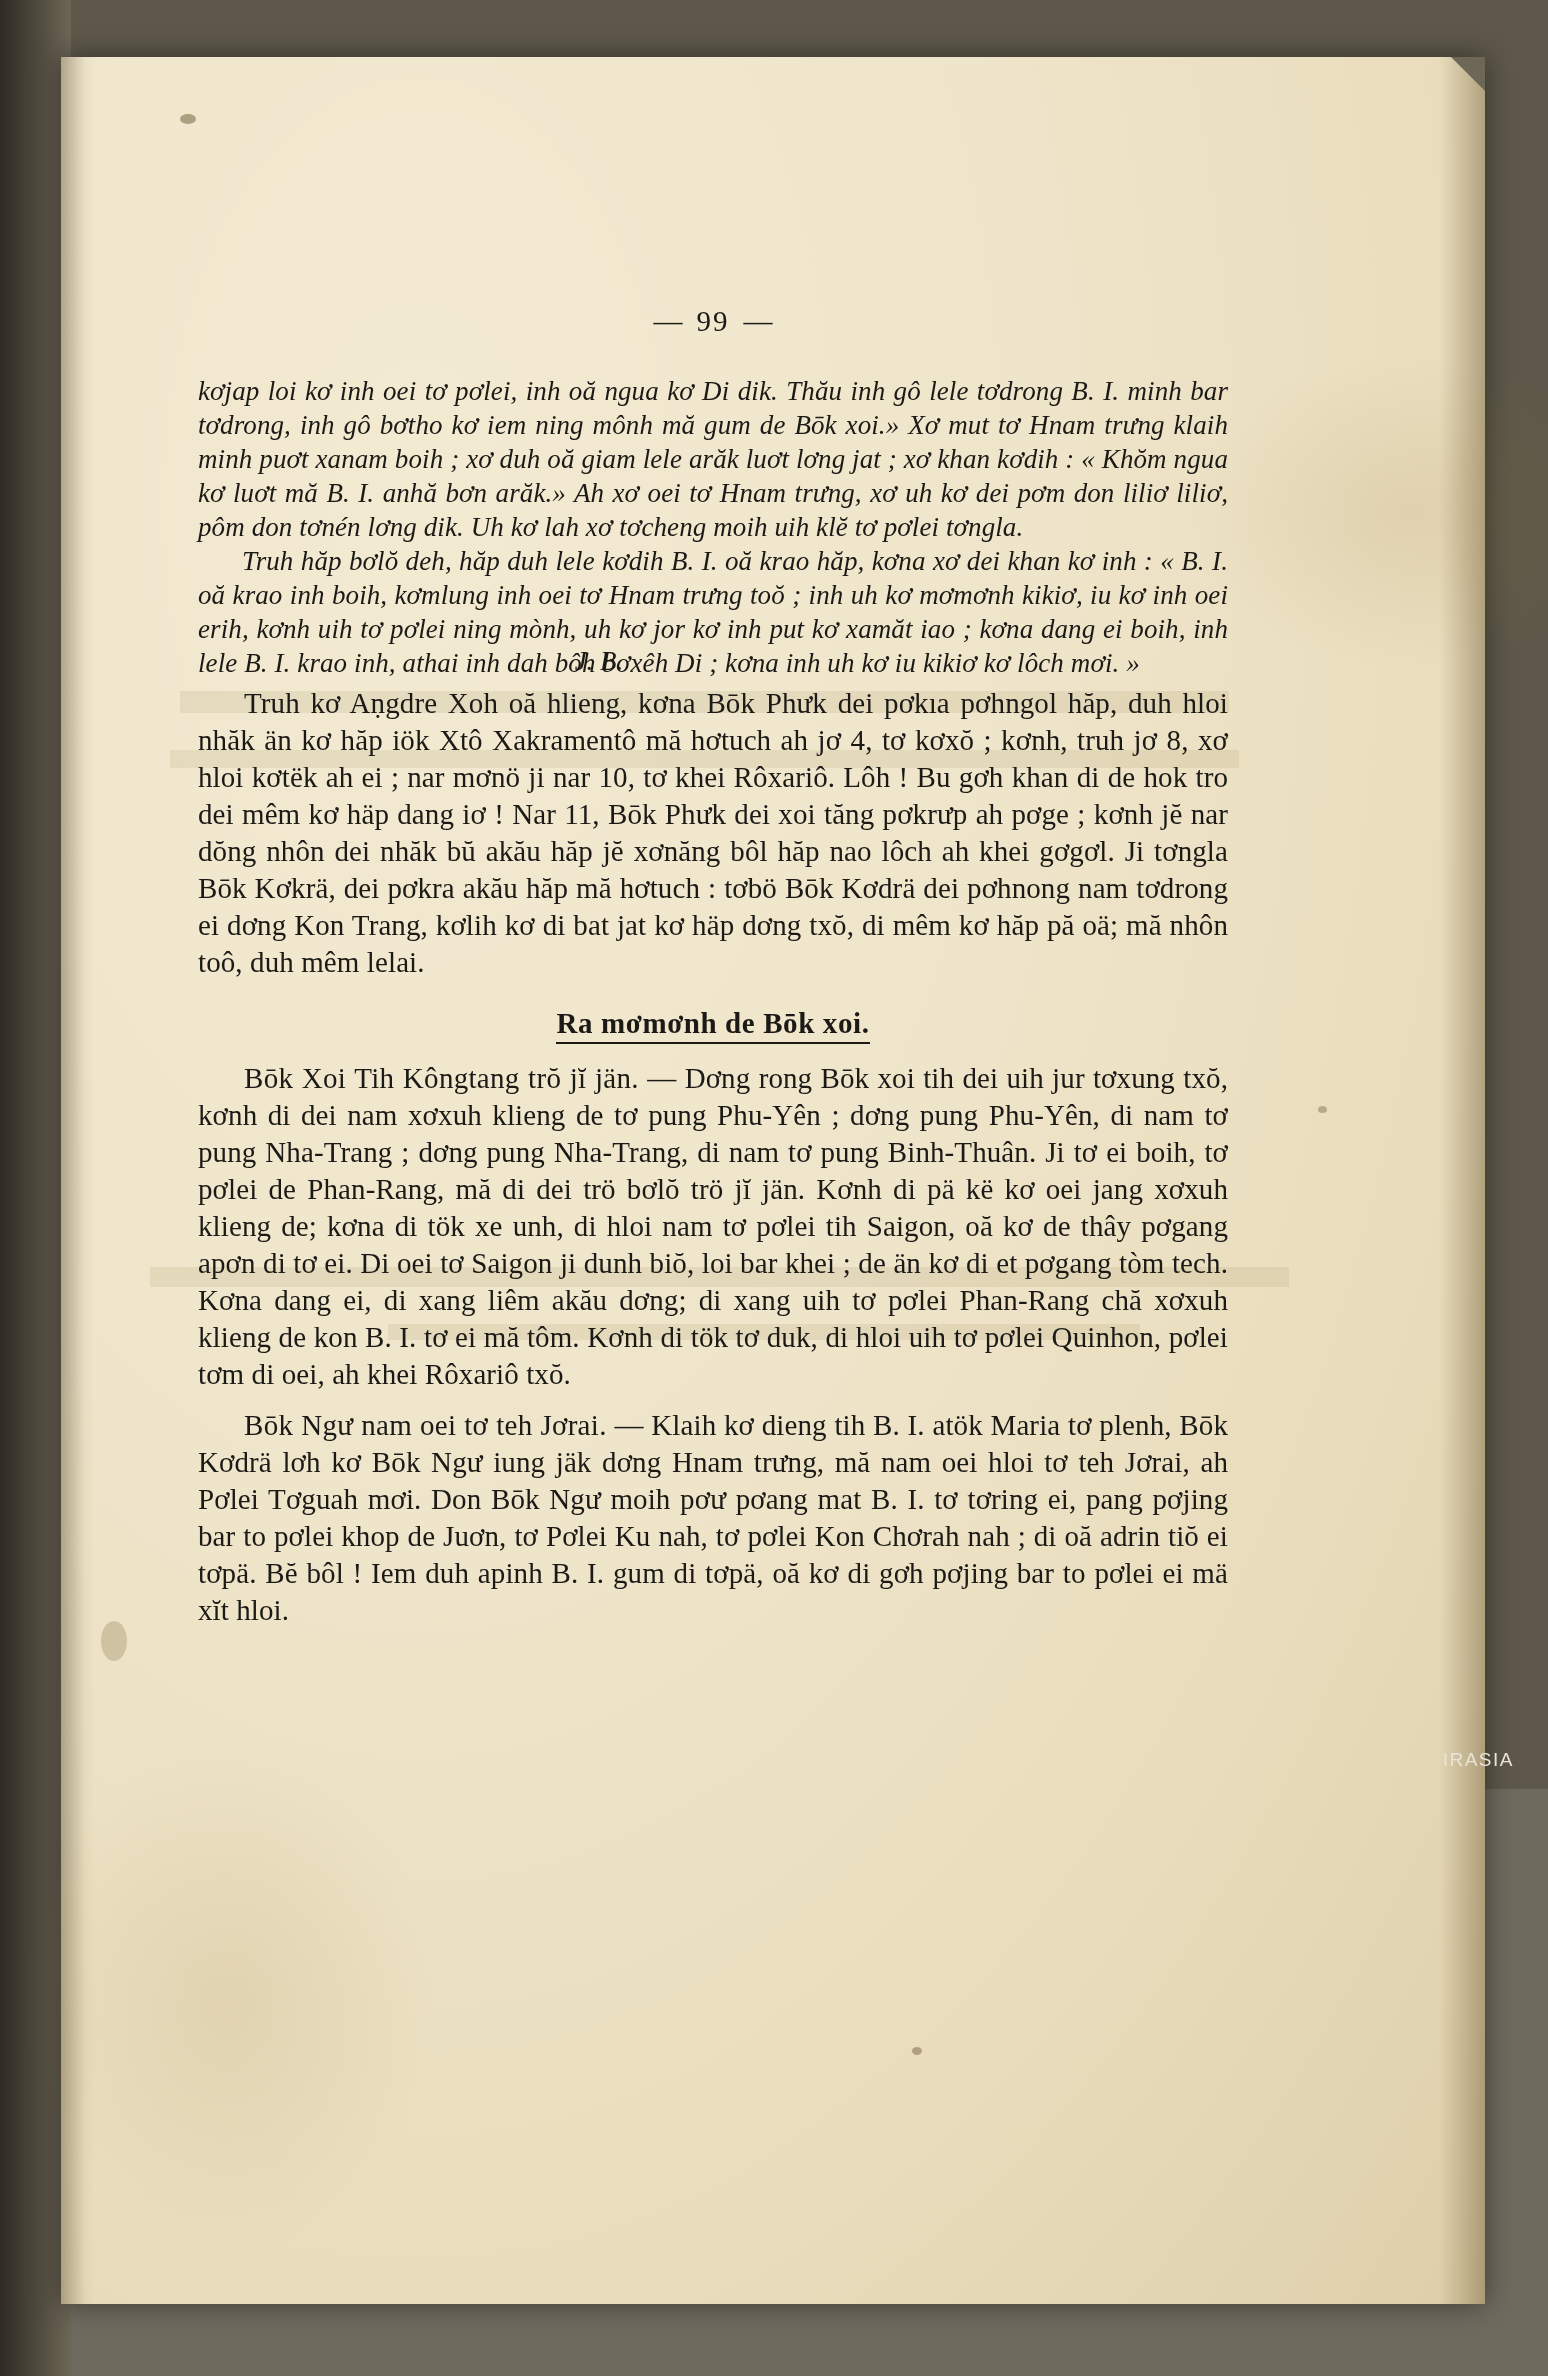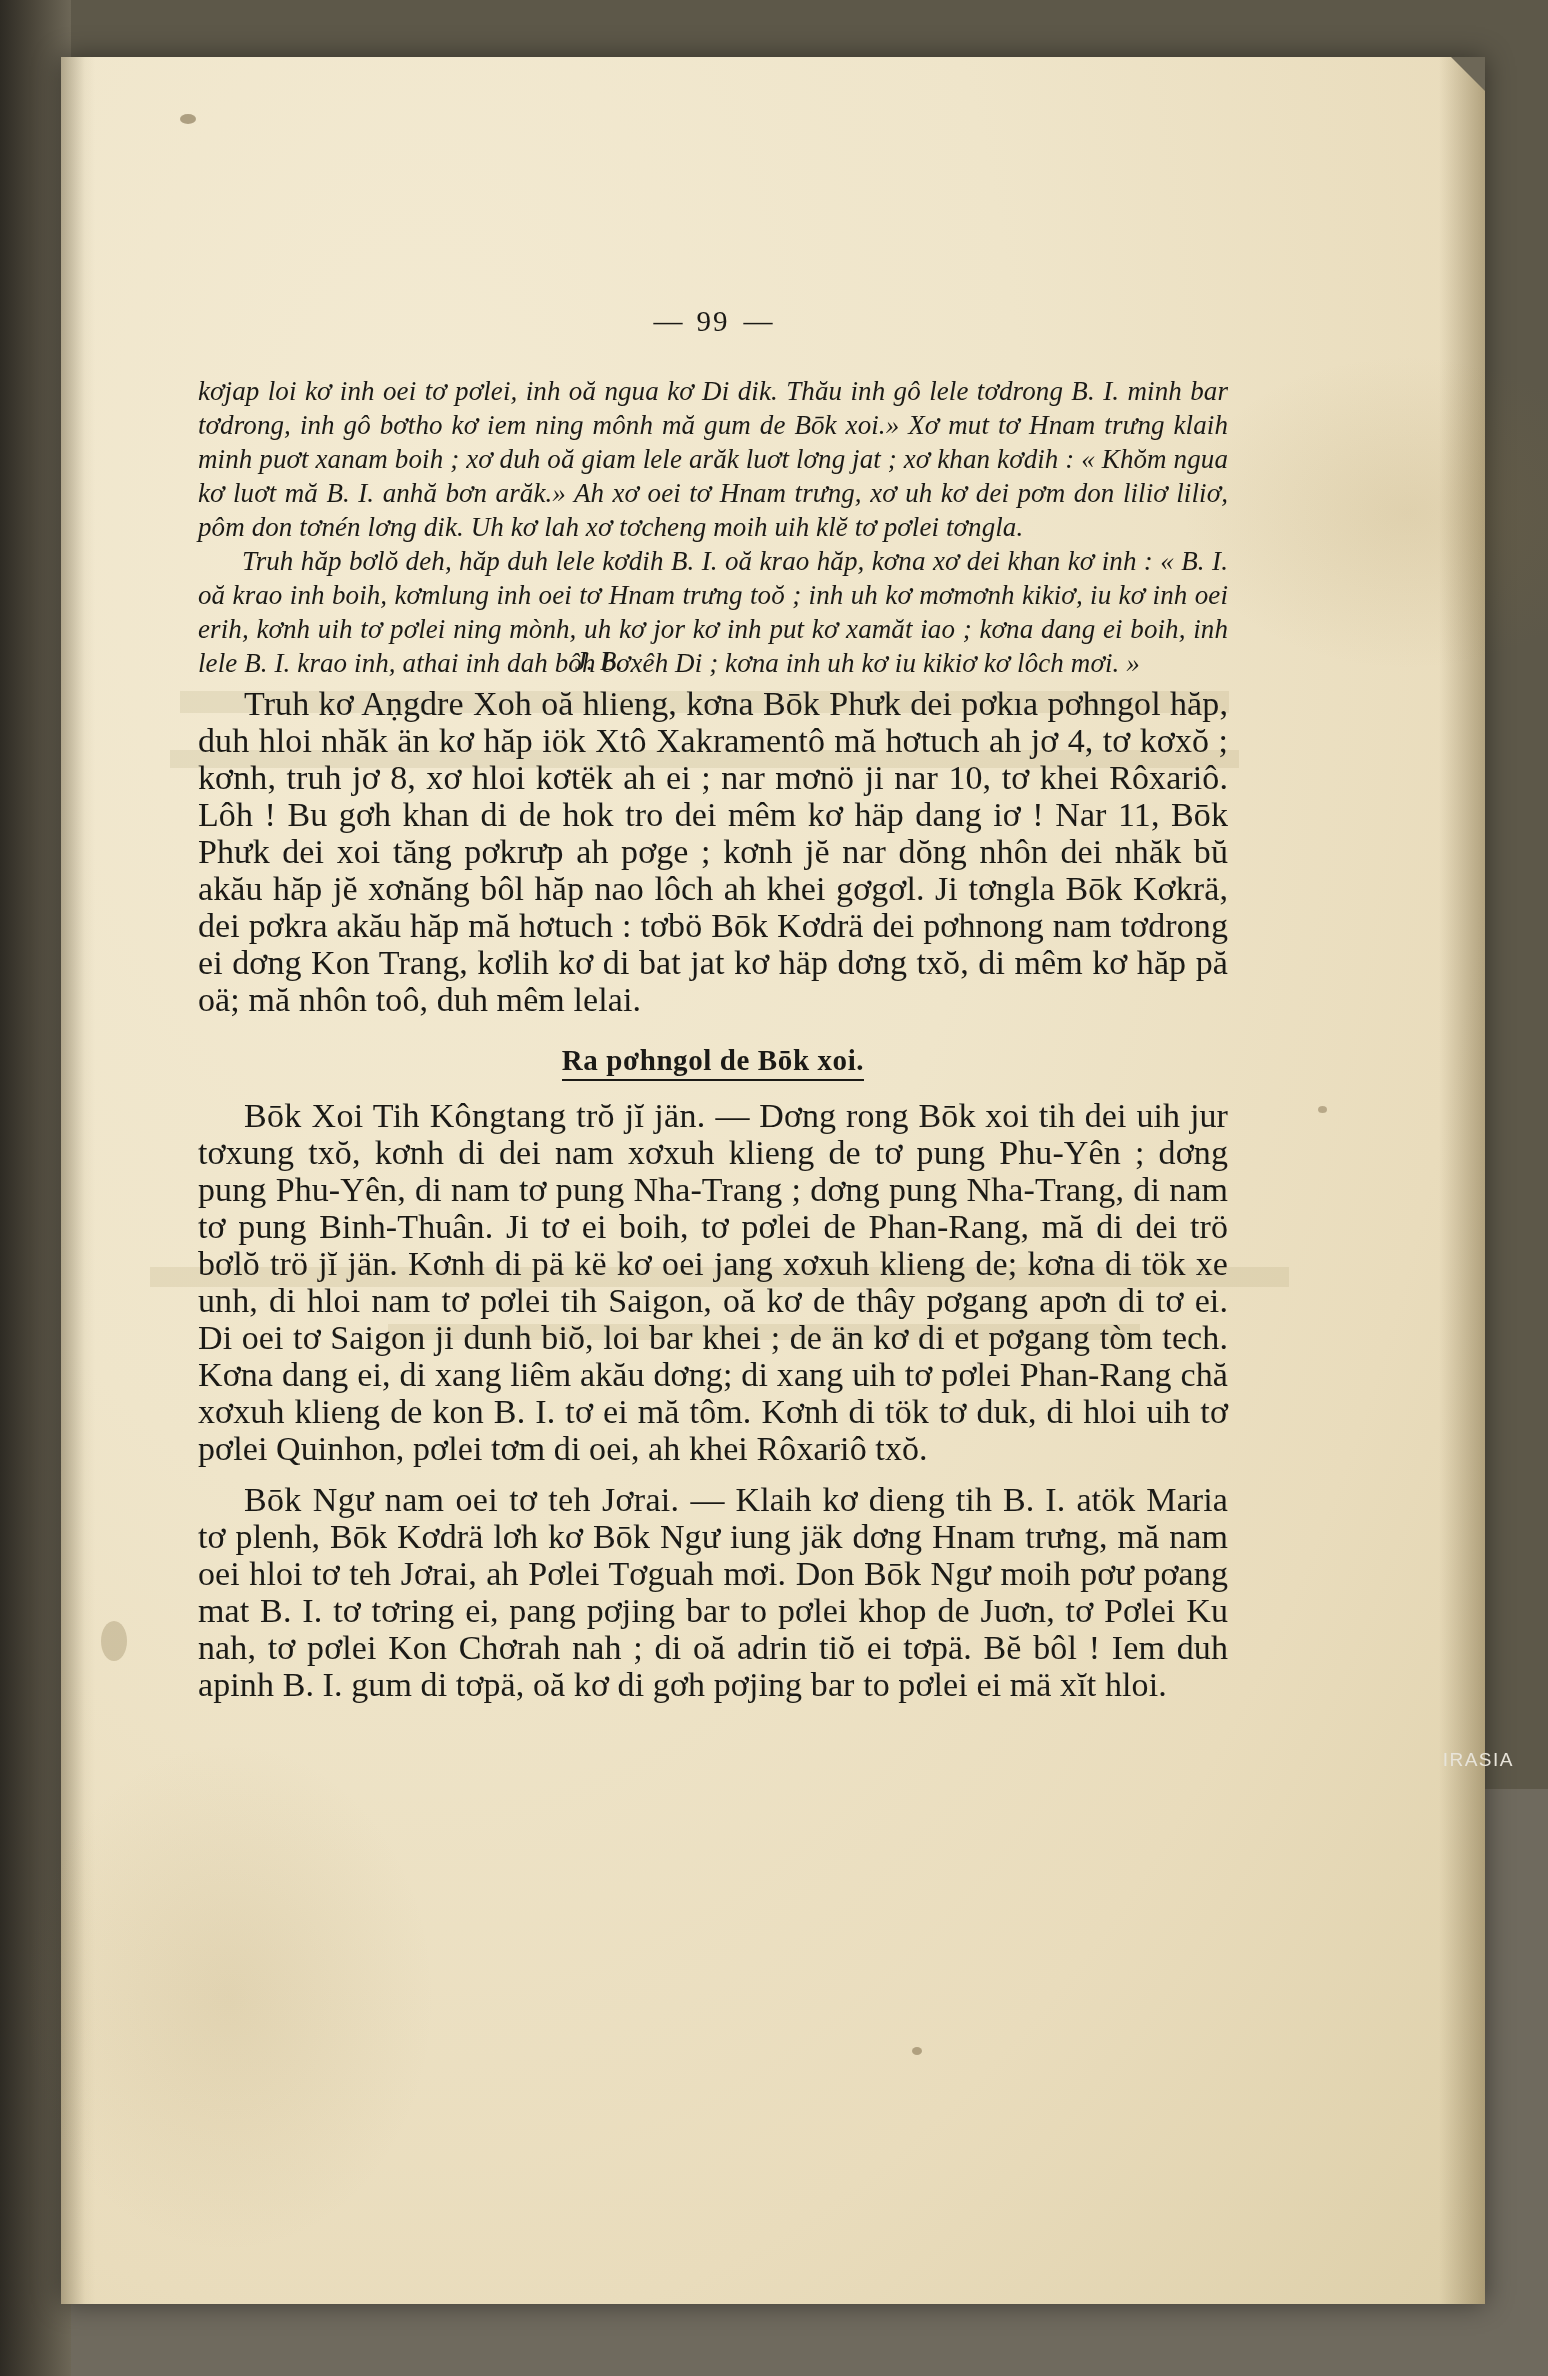--- a/index.html
+++ b/index.html
@@ -100,21 +100,21 @@
   .sig {
     font-style: italic;
     text-align: center;
     font-size: 27px;
     margin-top: -34px;
     margin-bottom: 0;
     padding-right: 228px;
   }
 
   .body-block {
-    font-size: 34px;
+    font-size: 29px;
     line-height: 37px;
     text-align: justify;
     margin-top: 8px;
     letter-spacing: 0.1px;
   }
   .body-block p { margin: 0; }
   .body-block p.ind { text-indent: 46px; }
 
   .section-head {
     text-align: center;
@@ -184,21 +184,21 @@
         <p>kơjap loi kơ inh oei tơ pơlei, inh oă ngua kơ Di dik. Thău inh gô lele tơdrong B. I. minh bar tơdrong, inh gô bơtho kơ iem ning mônh mă gum de Bōk xoi.» Xơ mut tơ Hnam trưng klaih minh puơt xanam boih ; xơ duh oă giam lele arăk luơt lơng jat ; xơ khan kơdih : « Khŏm ngua kơ luơt mă B. I. anhă bơn arăk.» Ah xơ oei tơ Hnam trưng, xơ uh kơ dei pơm don liliơ liliơ, pôm don tơnén lơng dik. Uh kơ lah xơ tơcheng moih uih klĕ tơ pơlei tơngla.</p>
         <p class="ind">Truh hăp bơlŏ deh, hăp duh lele kơdih B. I. oă krao hăp, kơna xơ dei khan kơ inh : « B. I. oă krao inh boih, kơmlung inh oei tơ Hnam trưng toŏ ; inh uh kơ mơmơnh kikiơ, iu kơ inh oei erih, kơnh uih tơ pơlei ning mònh, uh kơ jor kơ inh put kơ xamăt iao ; kơna dang ei boih, inh lele B. I. krao inh, athai inh dah bôh bơxêh Di ; kơna inh uh kơ iu kikiơ kơ lôch mơi. »</p>
       </div>
       <p class="sig">J. B.</p>
 
       <div class="body-block">
         <p class="ind">Truh kơ Aṇgdre Xoh oă hlieng, kơna Bōk Phưk dei pơkıa pơhngol hăp, duh hloi nhăk än kơ hăp iök Xtô Xakramentô mă hơtuch ah jơ 4, tơ kơxŏ ; kơnh, truh jơ 8, xơ hloi kơtëk ah ei ; nar mơnö ji nar 10, tơ khei Rôxariô. Lôh ! Bu gơh khan di de hok tro dei mêm kơ häp dang iơ ! Nar 11, Bōk Phưk dei xoi tăng pơkrưp ah pơge ; kơnh jĕ nar dŏng nhôn dei nhăk bŭ akău hăp jĕ xơnăng bôl hăp nao lôch ah khei gơgơl. Ji tơngla Bōk Kơkrä, dei pơkra akău hăp mă hơtuch : tơbö Bōk Kơdrä dei pơhnong nam tơdrong ei dơng Kon Trang, kơlih kơ di bat jat kơ häp dơng txŏ, di mêm kơ hăp pă oä; mă nhôn toô, duh mêm lelai.</p>
       </div>
 
       <div class="section-head">
-        <span class="rule">Ra pơhngol de Bōk xoi.</span>
+        <span class="rule">Ra mơmơnh de Bōk xoi.</span>
       </div>
 
       <div class="body-block para">
         <p class="ind"><span class="leadin">Bōk Xoi Tih Kôngtang trŏ jĭ jän.</span> <span>—</span> <span>Dơng rong Bōk xoi tih dei uih jur tơxung txŏ, kơnh di dei nam xơxuh klieng de tơ pung Phu-Yên ; dơng pung Phu-Yên, di nam tơ pung Nha-Trang ; dơng pung Nha-Trang, di nam tơ pung Binh-Thuân. Ji tơ ei boih, tơ pơlei de Phan-Rang, mă di dei trö bơlŏ trö jĭ jän. Kơnh di pä kë kơ oei jang xơxuh klieng de; kơna di tök xe unh, di hloi nam tơ pơlei tih Saigon, oă kơ de thây pơgang apơn di tơ ei. Di oei tơ Saigon ji dunh biŏ, loi bar khei ; de än kơ di et pơgang tòm tech. Kơna dang ei, di xang liêm akău dơng; di xang uih tơ pơlei Phan-Rang chă xơxuh klieng de kon B. I. tơ ei mă tôm. Kơnh di tök tơ duk, di hloi uih tơ pơlei Quinhon, pơlei tơm di oei, ah khei Rôxariô txŏ.</span></p>
       </div>
 
       <div class="body-block para">
         <p class="ind"><span class="leadin">Bōk Ngư nam oei tơ teh Jơrai.</span> <span>—</span> <span>Klaih kơ dieng tih B. I. atök Maria tơ plenh, Bōk Kơdrä lơh kơ Bōk Ngư iung jäk dơng Hnam trưng, mă nam oei hloi tơ teh Jơrai, ah Pơlei Tơguah mơi. Don Bōk Ngư moih pơư pơang mat B. I. tơ tơring ei, pang pơjing bar to pơlei khop de Juơn, tơ Pơlei Ku nah, tơ pơlei Kon Chơrah nah ; di oă adrin tiŏ ei tơpä. Bĕ bôl ! Iem duh apinh B. I. gum di tơpä, oă kơ di gơh pơjing bar to pơlei ei mä xĭt hloi.</span></p>
       </div>
 

